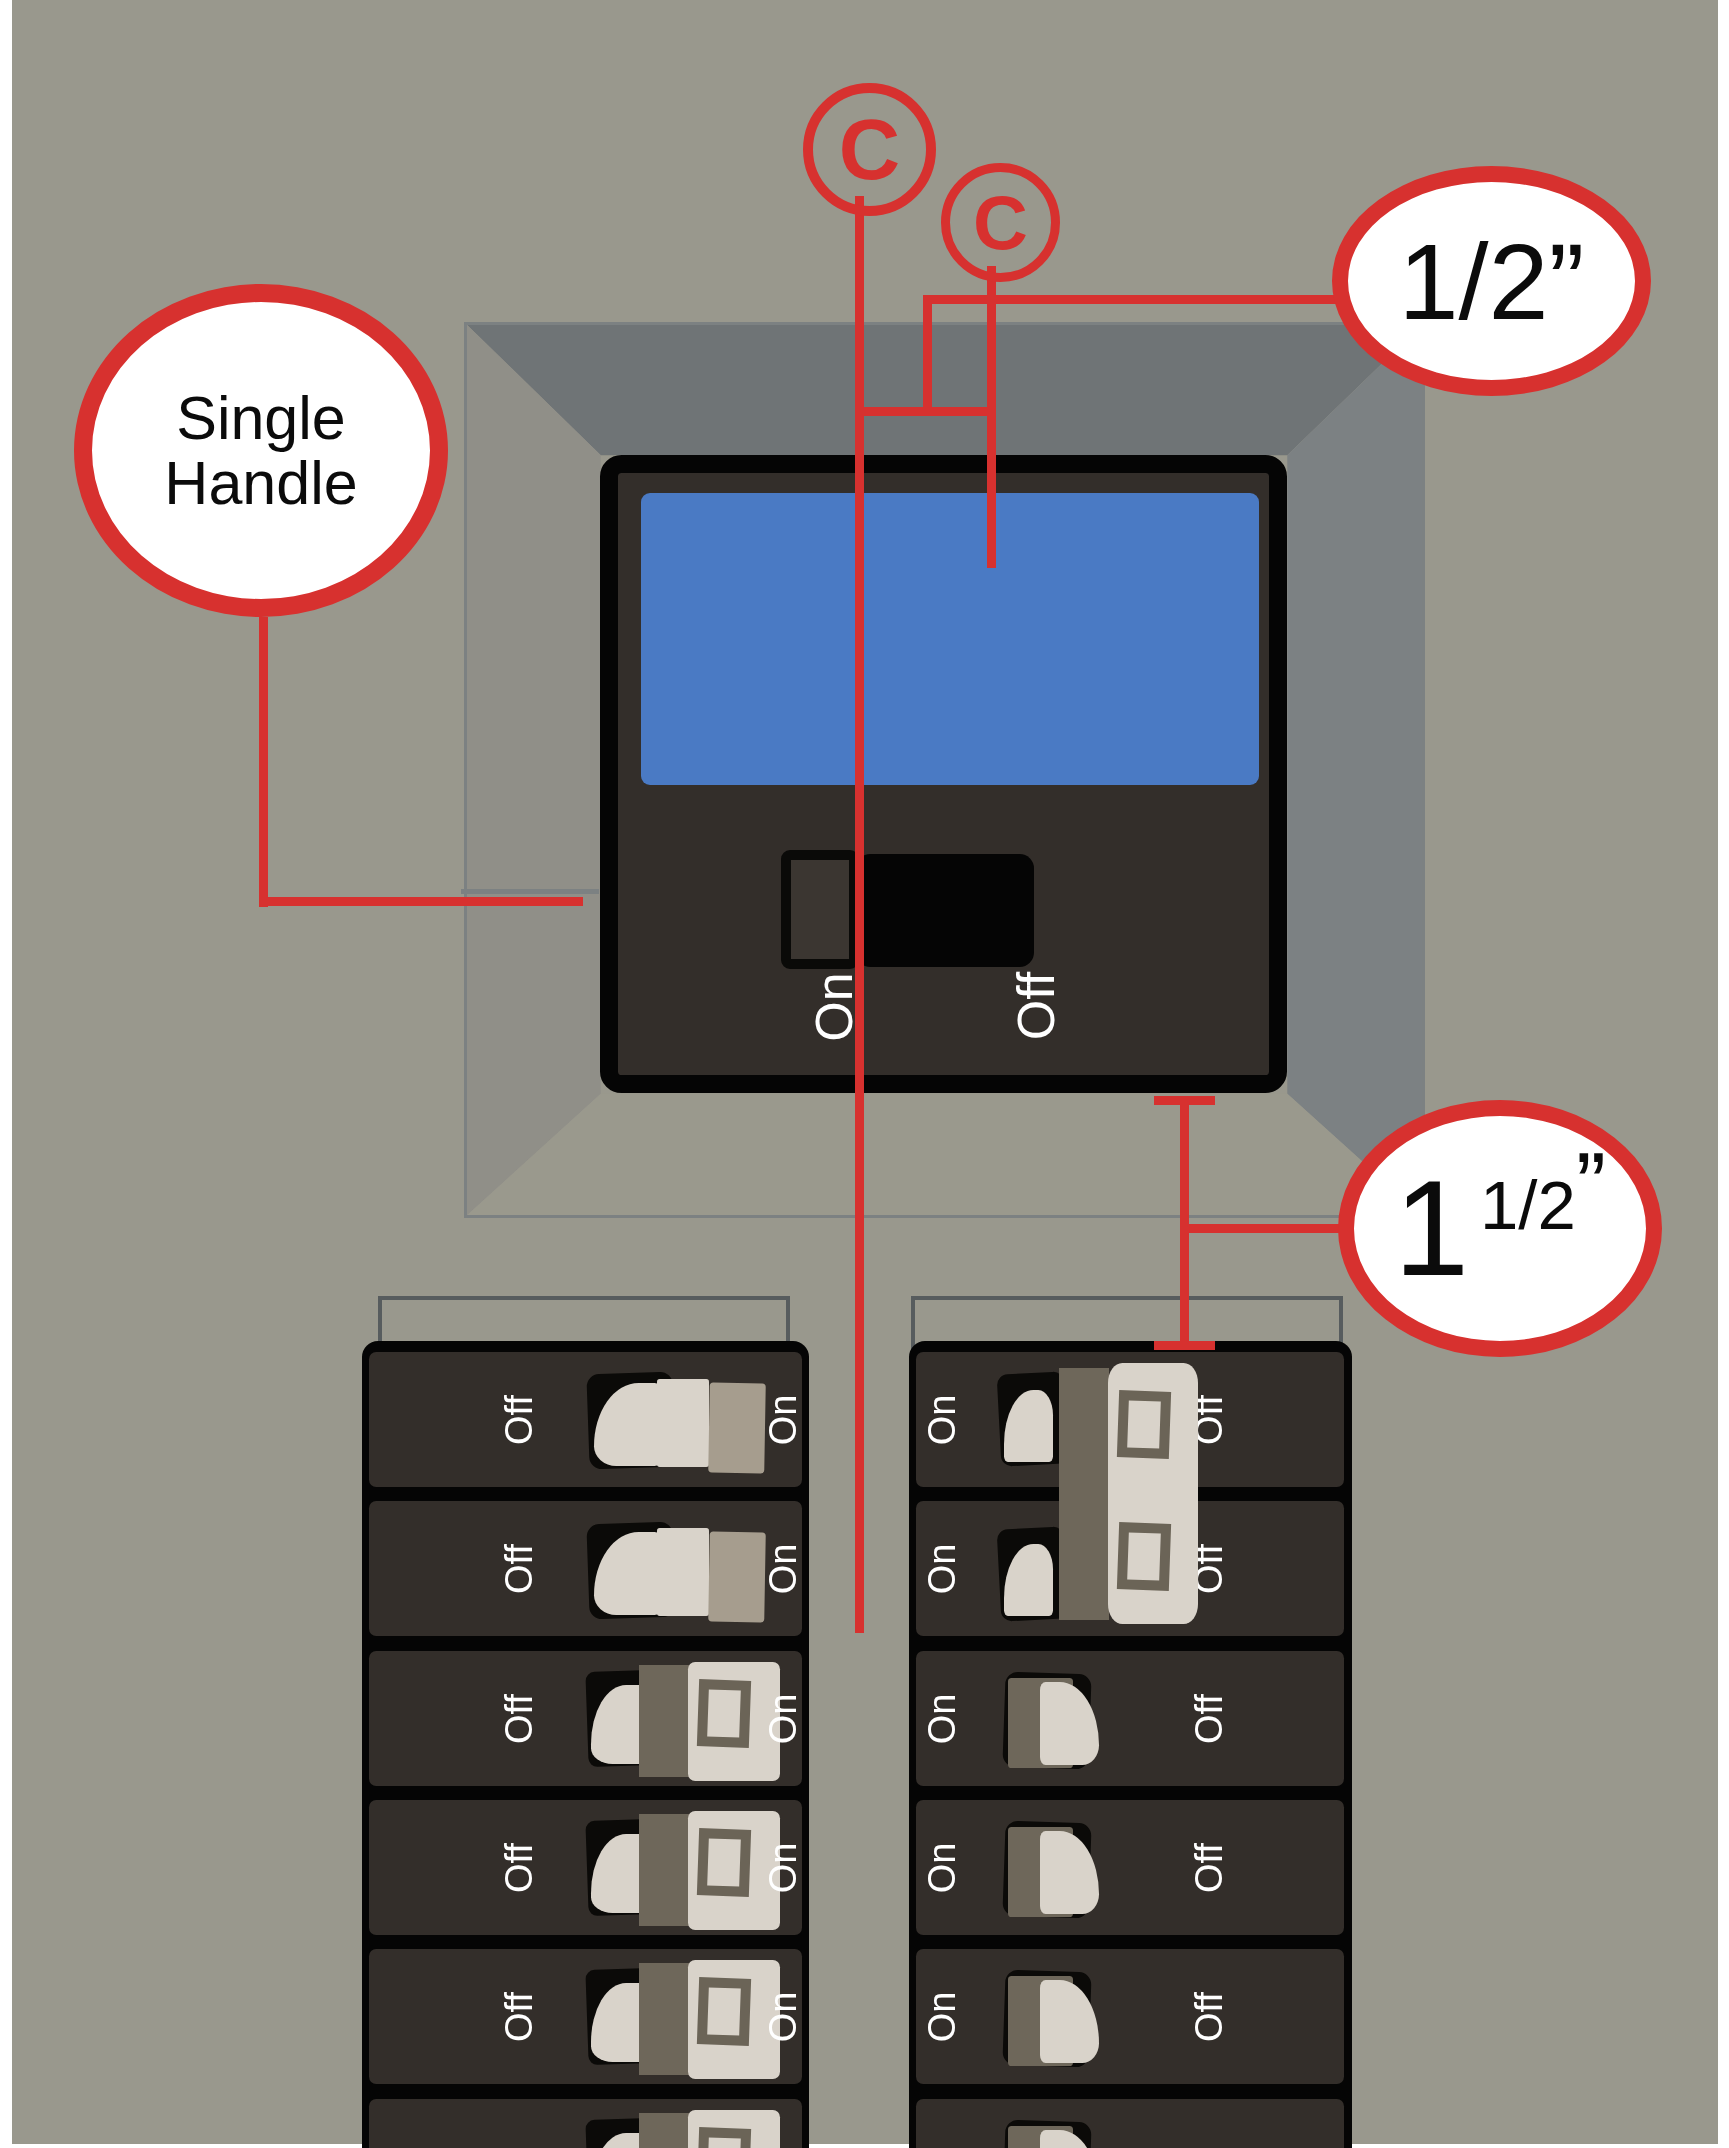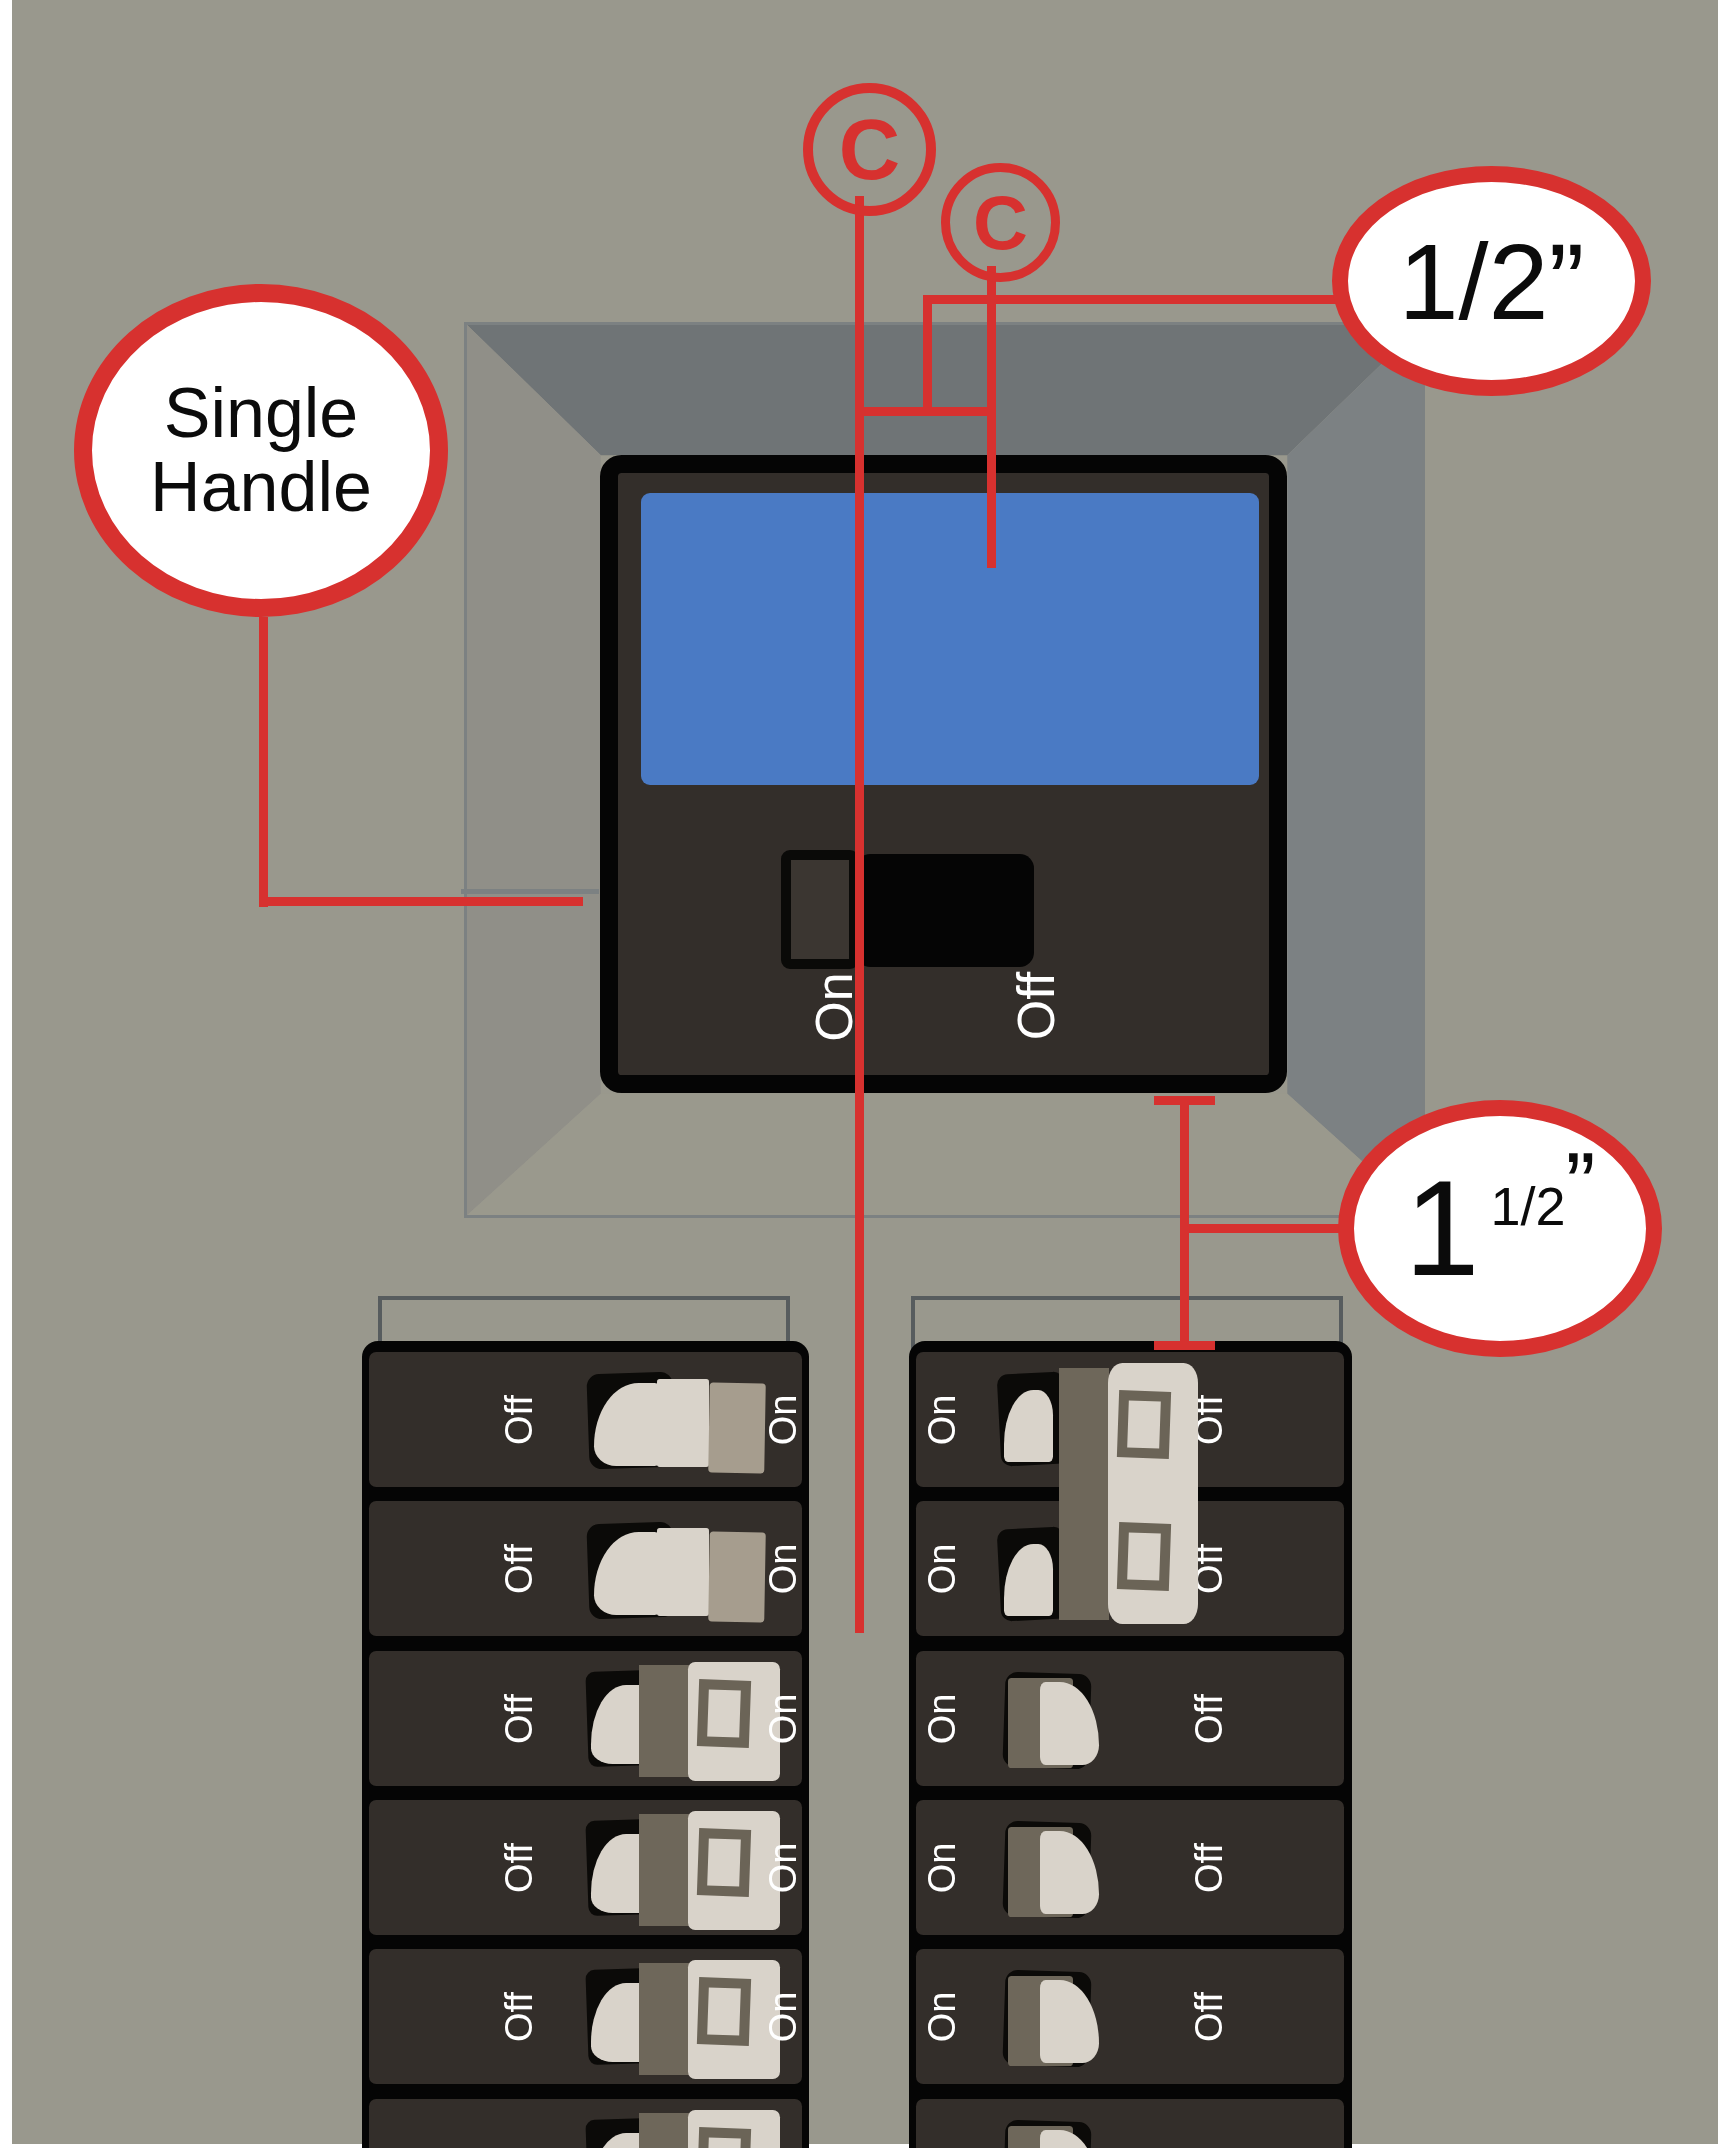--- a/index.html
+++ b/index.html
@@ -187,28 +187,28 @@
   <div class="abs red" style="left:1154px;top:1341px;width:61px;height:9px;"></div>
   <div class="abs red" style="left:1185px;top:1224px;width:154px;height:9px;"></div>
 
   <div class="abs circ" style="left:803px;top:83px;width:113px;height:113px;font-size:85px;">
     <span>C</span>
   </div>
   <div class="abs circ" style="left:941px;top:163px;width:101px;height:101px;border-width:9px;font-size:76px;">
     <span>C</span>
   </div>
 
-  <div class="abs callout" style="left:74px;top:284px;width:374px;height:333px;border-width:18px;flex-direction:column;font-size:70px;line-height:1.05;">
+  <div class="abs callout" style="left:74px;top:284px;width:374px;height:333px;border-width:18px;flex-direction:column;font-size:61px;line-height:1.05;">
     <span>Single</span>
     <span>Handle</span>
   </div>
 
   <div class="abs callout" style="left:1332px;top:166px;width:319px;height:230px;font-size:108px;">
     <span>1/2”</span>
   </div>
 
   <div class="abs callout" style="left:1338px;top:1100px;width:324px;height:257px;">
     <span style="font-size:135px;">1</span>
-    <span style="font-size:54px;transform:translateY(-27px);margin-left:10.8px;margin-top:8px;">1/2</span>
+    <span style="font-size:69px;transform:translateY(-27px);margin-left:10.8px;margin-top:8px;">1/2</span>
     <span style="font-size:90px;transform:translateY(-43px);">”</span>
   </div>
 </div>
 
 
 </body></html>

